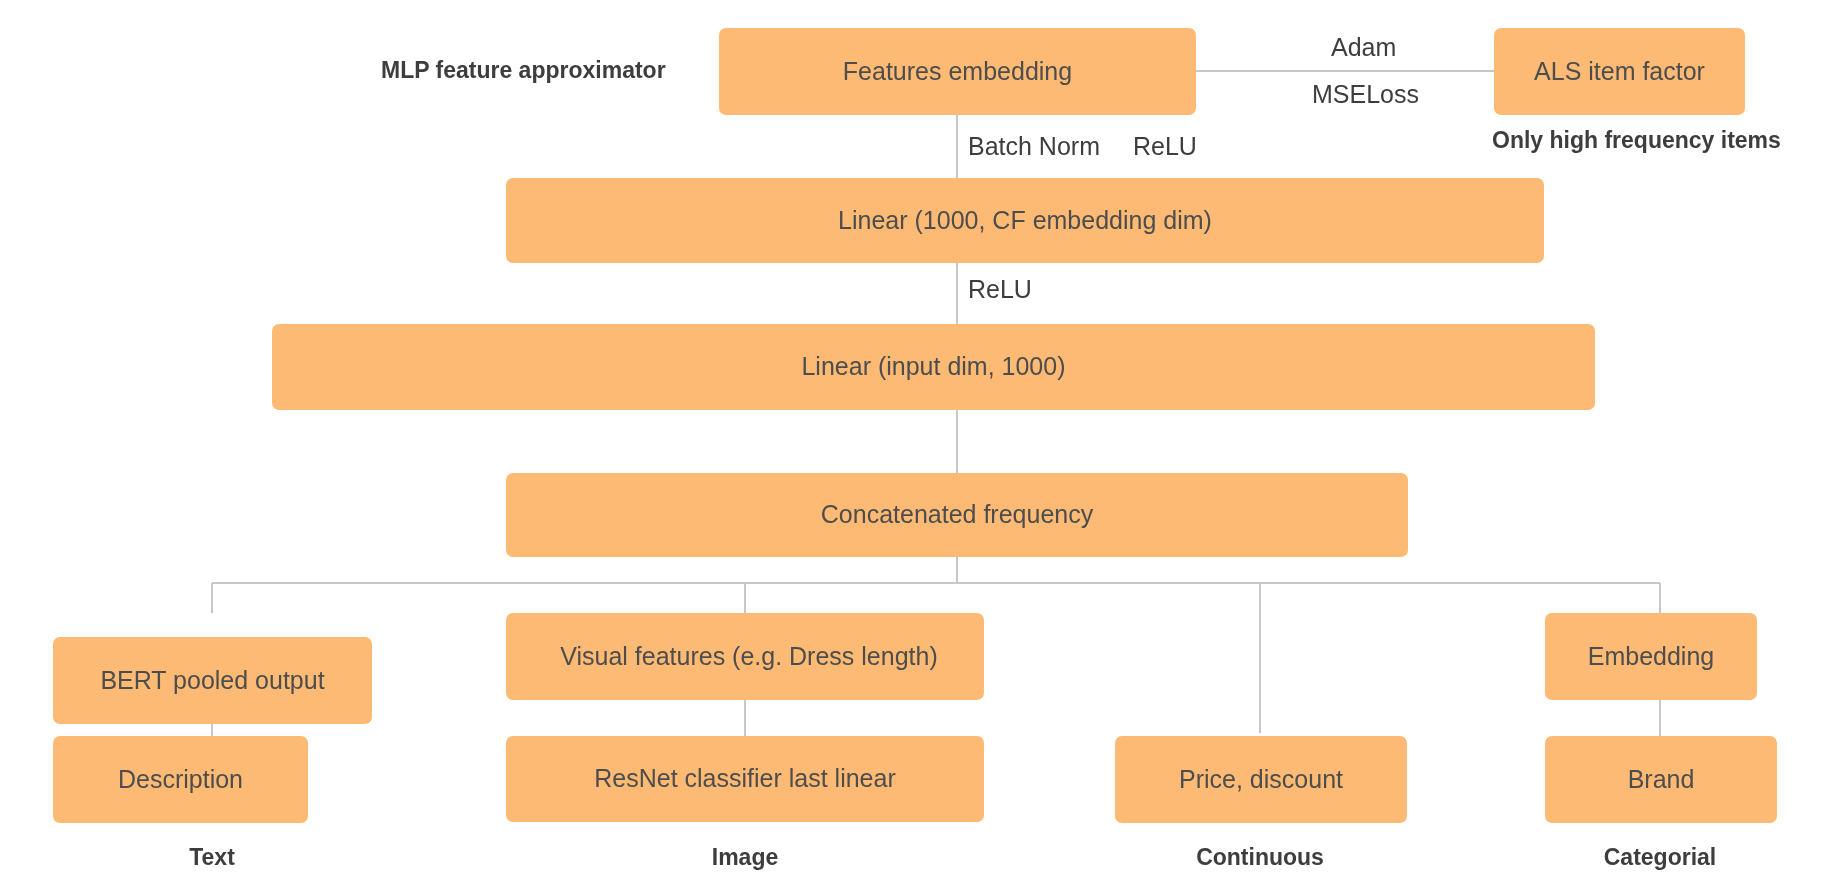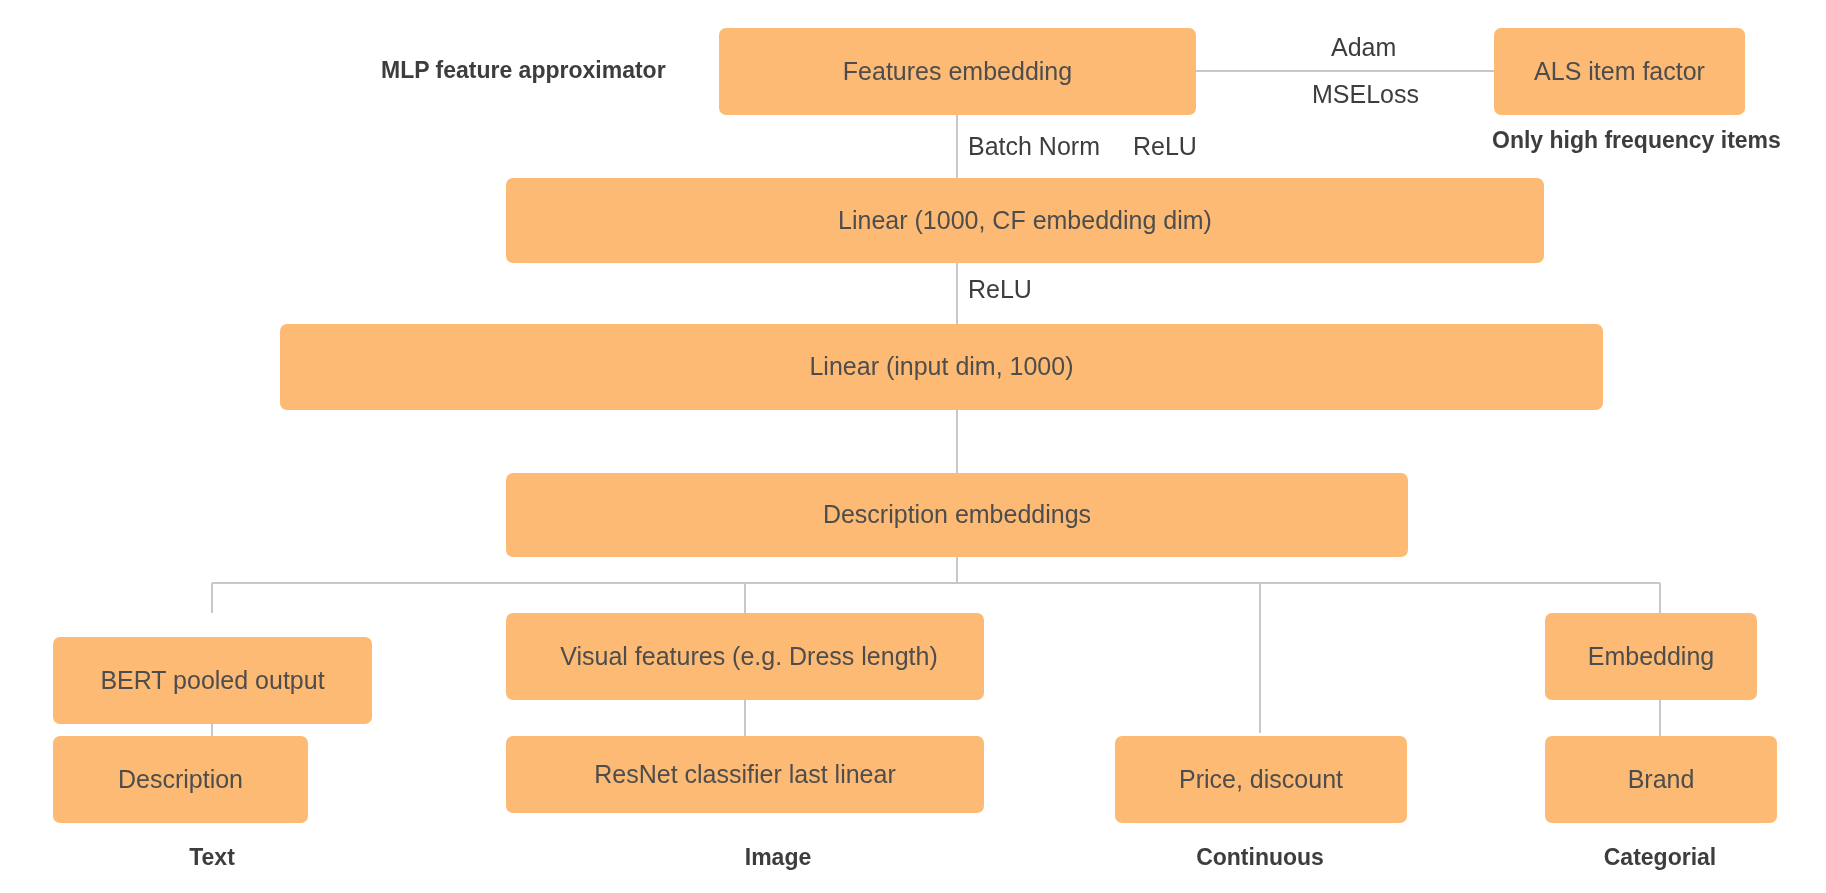--- a/index.html
+++ b/index.html
@@ -119,39 +119,39 @@
   <div class="bold-label" style="left:1492px; top:127px;">Only high frequency items</div>
 
   <div class="edge-label" style="left:968px; top:132px;">Batch Norm</div>
 
   <div class="edge-label" style="left:1133px; top:132px;">ReLU</div>
 
   <div class="node" style="left:506px; top:178px; width:1038px; height:85px;">Linear (1000, CF embedding dim)</div>
 
   <div class="edge-label" style="left:968px; top:275px;">ReLU</div>
 
-  <div class="node" style="left:272px; top:324px; width:1323px; height:86px;margin-left:8px;">Linear (input dim, 1000)</div>
+  <div class="node" style="left:272px; top:324px; width:1323px; height:86px;">Linear (input dim, 1000)</div>
 
-  <div class="node" style="left:506px; top:473px; width:902px; height:84px;">Description embeddings</div>
+  <div class="node" style="left:506px; top:473px; width:902px; height:84px;">Concatenated frequency</div>
 
   <div class="node" style="left:53px; top:637px; width:319px; height:87px;">BERT pooled output</div>
 
   <div class="node" style="left:506px; top:613px; width:478px; height:87px;padding-left:8px;">Visual features (e.g. Dress length)</div>
 
   <div class="node" style="left:1545px; top:613px; width:212px; height:87px;">Embedding</div>
 
   <div class="node" style="left:53px; top:736px; width:255px; height:87px;">Description</div>
 
-  <div class="node" style="left:506px; top:736px; width:478px; height:77px;">ResNet classifier last linear</div>
+  <div class="node" style="left:506px; top:736px; width:478px; height:86px;">ResNet classifier last linear</div>
 
   <div class="node" style="left:1115px; top:736px; width:292px; height:87px;">Price, discount</div>
 
   <div class="node" style="left:1545px; top:736px; width:232px; height:87px;">Brand</div>
 
   <div class="col-label" style="left:212px; top:844px;">Text</div>
 
-  <div class="col-label" style="left:745px; top:844px;margin-left:33px;">Image</div>
+  <div class="col-label" style="left:745px; top:844px;">Image</div>
 
   <div class="col-label" style="left:1260px; top:844px;">Continuous</div>
 
   <div class="col-label" style="left:1660px; top:844px;">Categorial</div>
 
 </div>
 
 </body></html>

